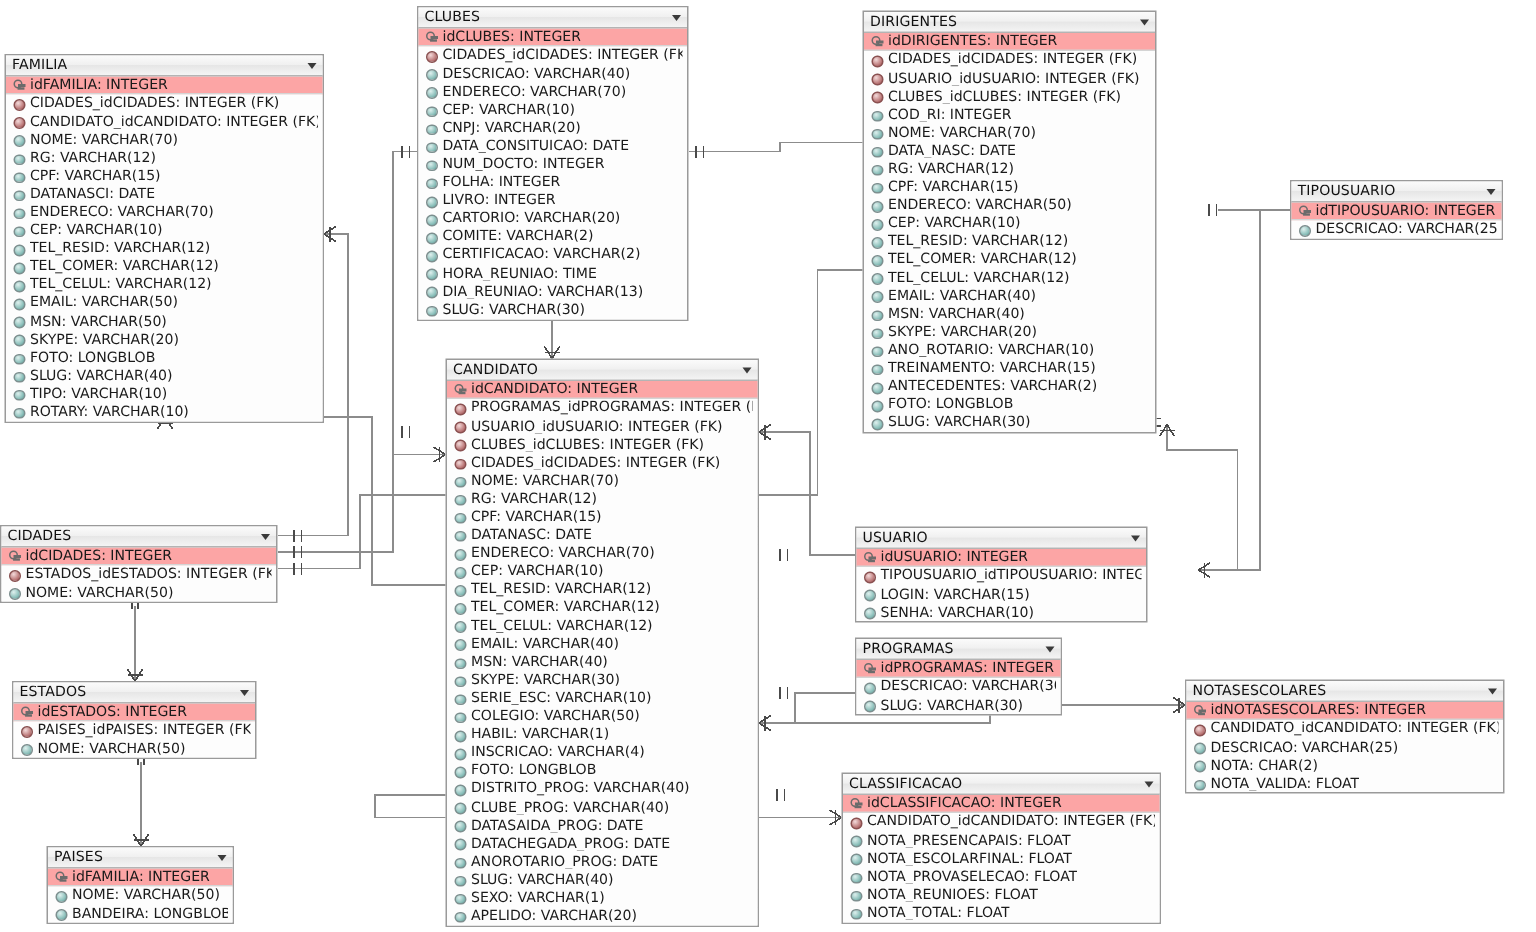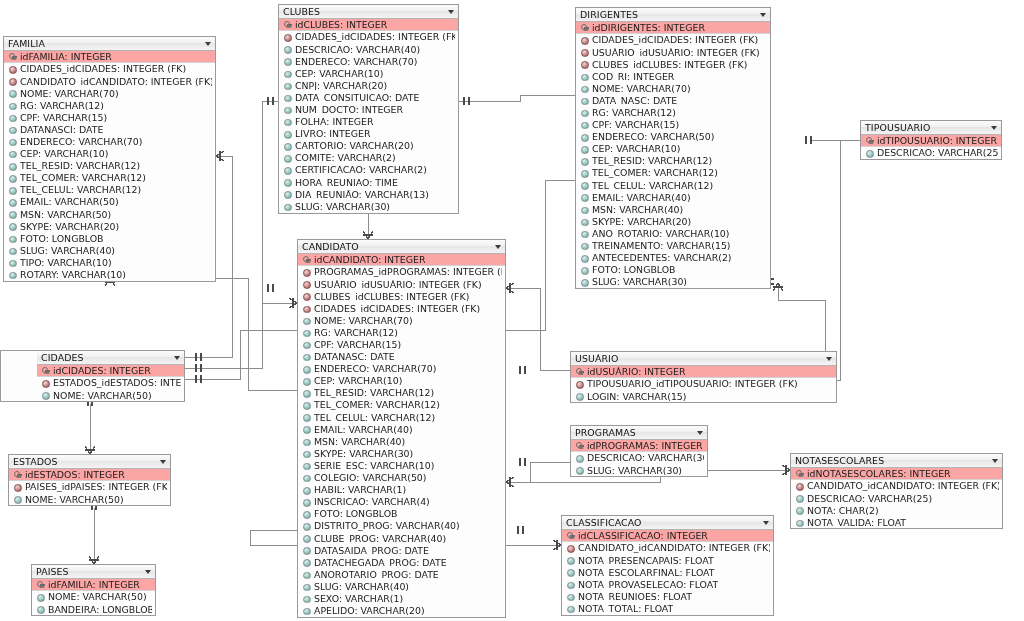--- a/index.html
+++ b/index.html
@@ -557,21 +557,21 @@
           <div class="col">
             <span class="ico dia"></span>
             <span class="ctext">SEXO: VARCHAR(1)</span>
           </div>
           <div class="col">
             <span class="ico dia"></span>
             <span class="ctext">APELIDO: VARCHAR(20)</span>
           </div>
         </div>
       </div>
-      <div class="tbl" style="left: 0px; top: 350px; width: 185px; padding-left: 36px;">
+      <div class="tbl" style="left: 0px; top: 350px; width: 185px;">
         <div class="tbl-hdr">
           <span class="hdr-name">CIDADES</span>
           <span class="caret"></span>
         </div>
         <div class="cols">
           <div class="col pk">
             <span class="ico key"></span>
             <span class="ctext">idCIDADES: INTEGER</span>
           </div>
           <div class="col">
@@ -617,37 +617,41 @@
           <div class="col">
             <span class="ico dia"></span>
             <span class="ctext">NOME: VARCHAR(50)</span>
           </div>
           <div class="col">
             <span class="ico dia"></span>
             <span class="ctext">BANDEIRA: LONGBLOB</span>
           </div>
         </div>
       </div>
-      <div class="tbl" style="left: 570px; top: 351px; width: 267px;">
+      <div class="tbl" style="left: 570px; top: 351px; width: 195px;">
         <div class="tbl-hdr">
           <span class="hdr-name">USUÁRIO</span>
           <span class="caret"></span>
         </div>
         <div class="cols">
           <div class="col pk">
             <span class="ico key"></span>
             <span class="ctext">idUSUÁRIO: INTEGER</span>
           </div>
           <div class="col">
             <span class="ico dia fk"></span>
             <span class="ctext">TIPOUSUARIO_idTIPOUSUARIO: INTEGER (FK)</span>
           </div>
           <div class="col">
             <span class="ico dia"></span>
             <span class="ctext">LOGIN: VARCHAR(15)</span>
+          </div>
+          <div class="col">
+            <span class="ico dia"></span>
+            <span class="ctext">SENHA: VARCHAR(10)</span>
           </div>
         </div>
       </div>
       <div class="tbl" style="left: 570px; top: 425px; width: 138px;">
         <div class="tbl-hdr">
           <span class="hdr-name">PROGRAMAS</span>
           <span class="caret"></span>
         </div>
         <div class="cols">
           <div class="col pk">

